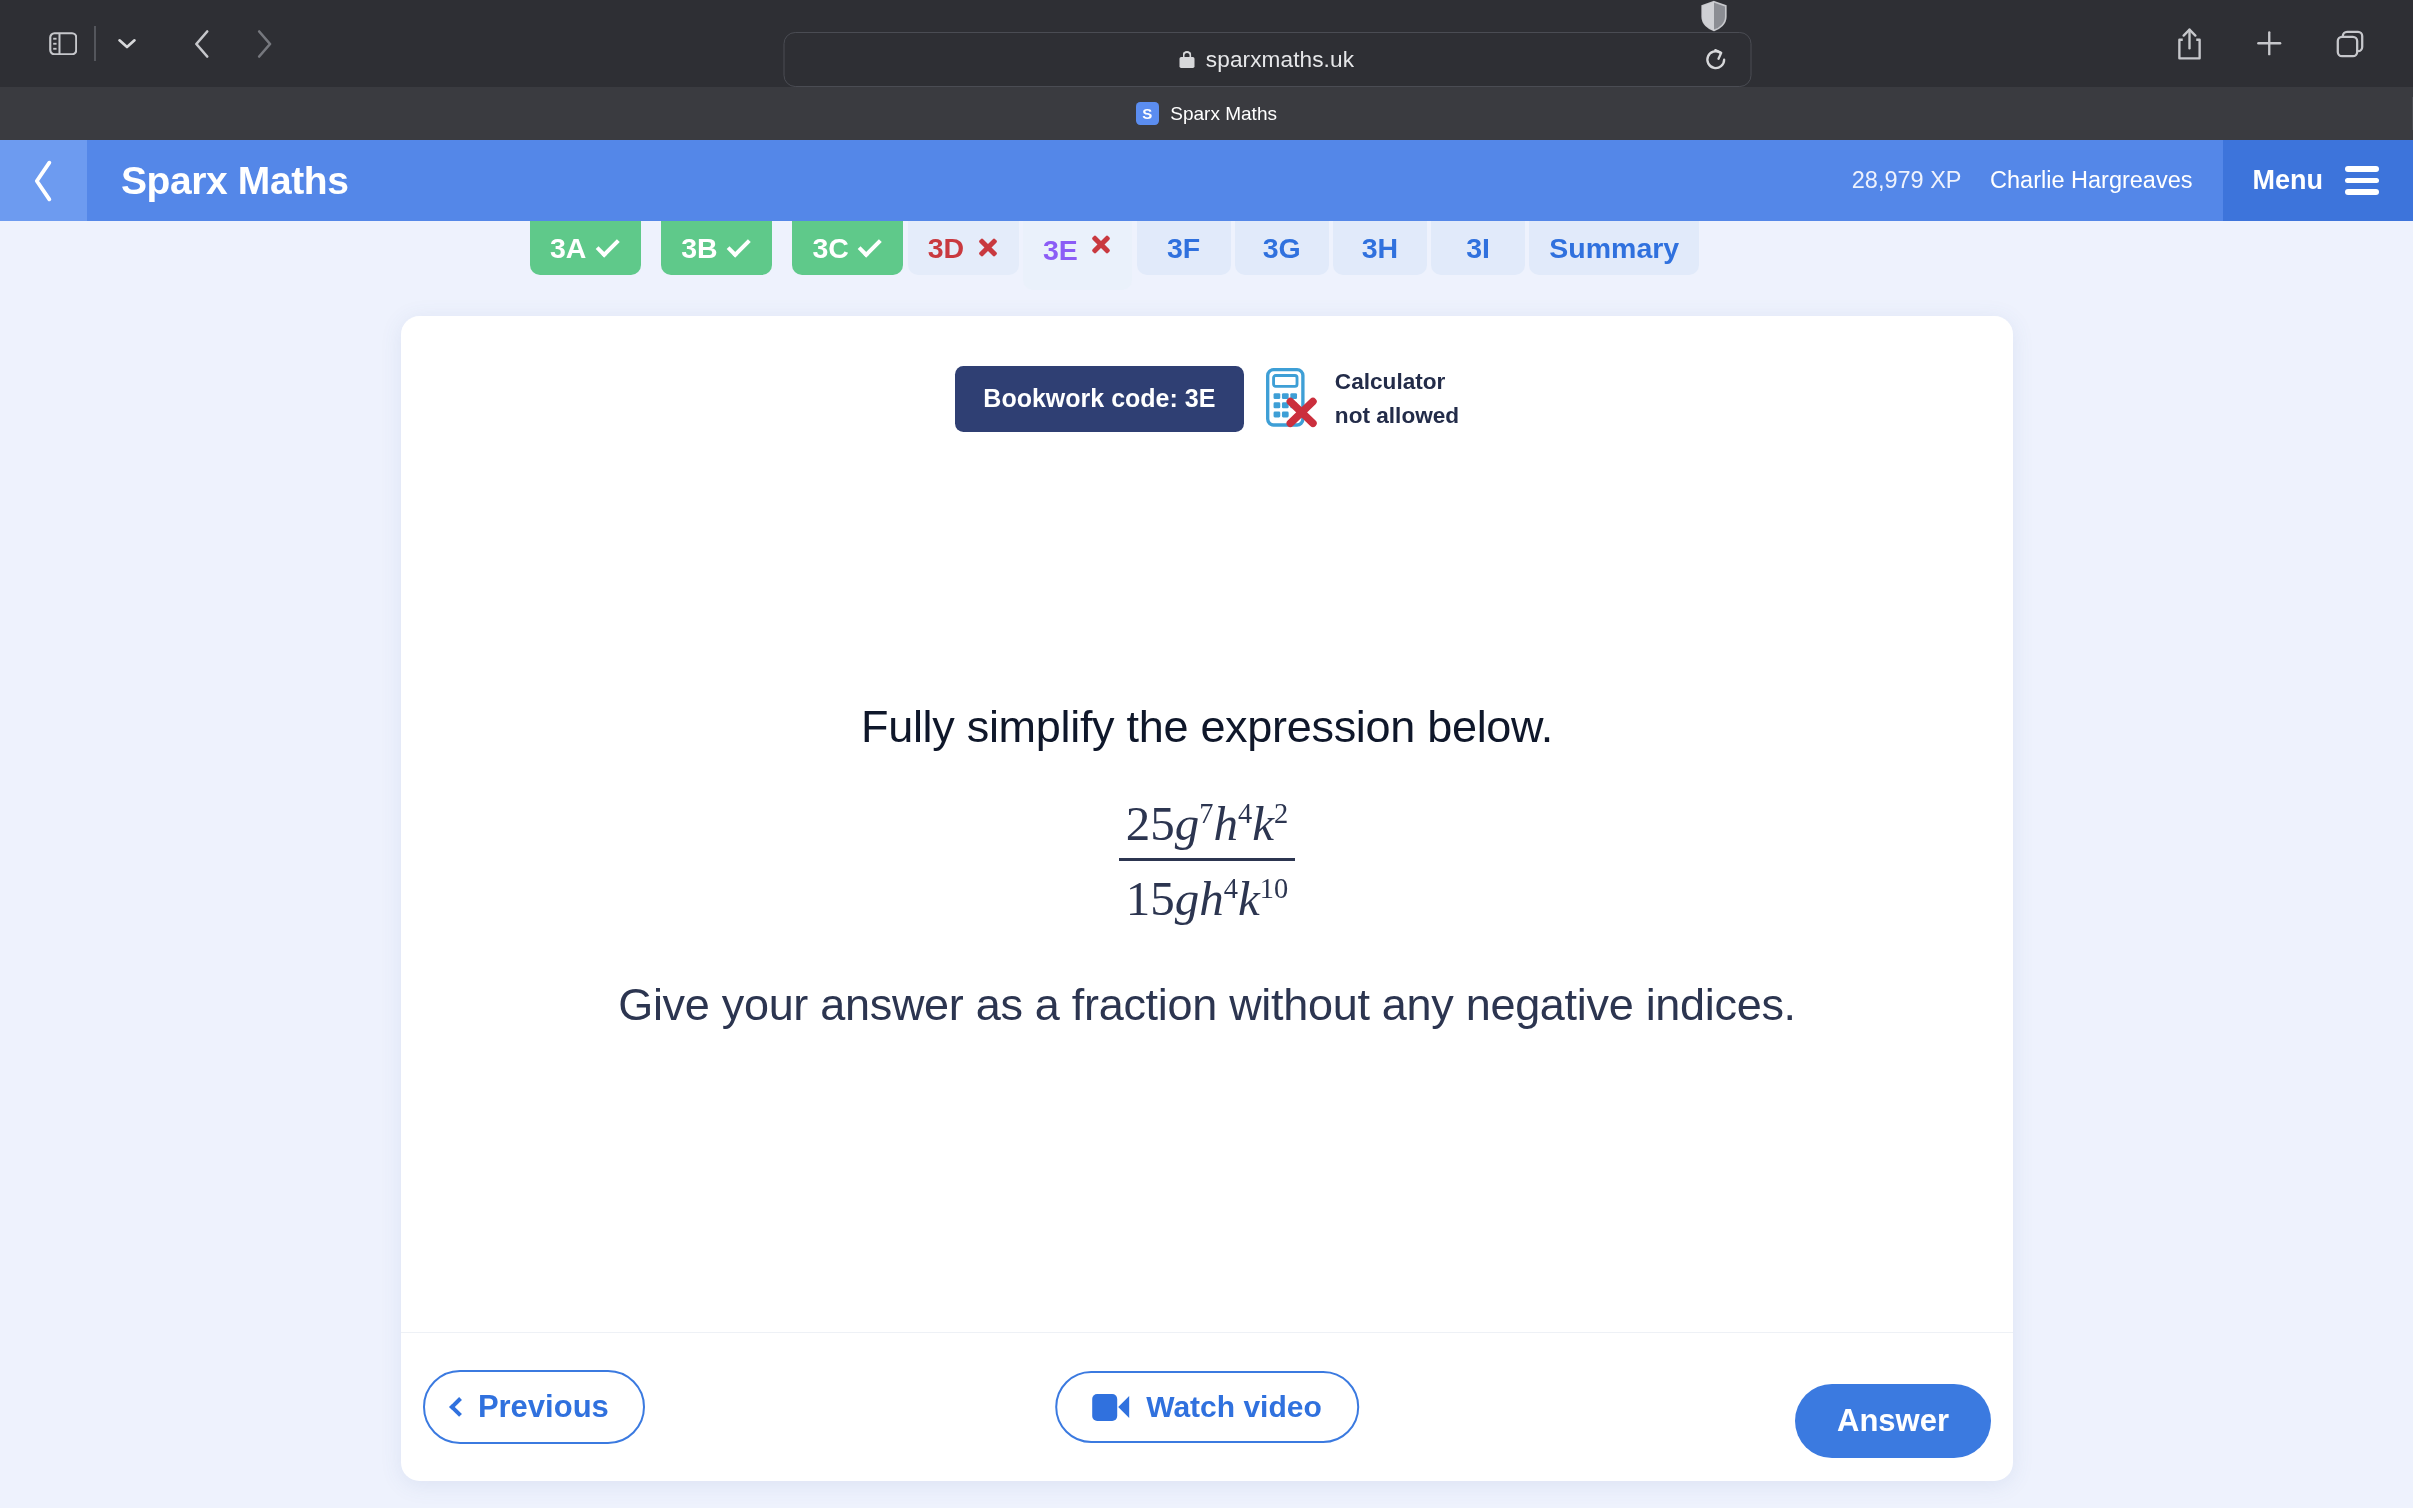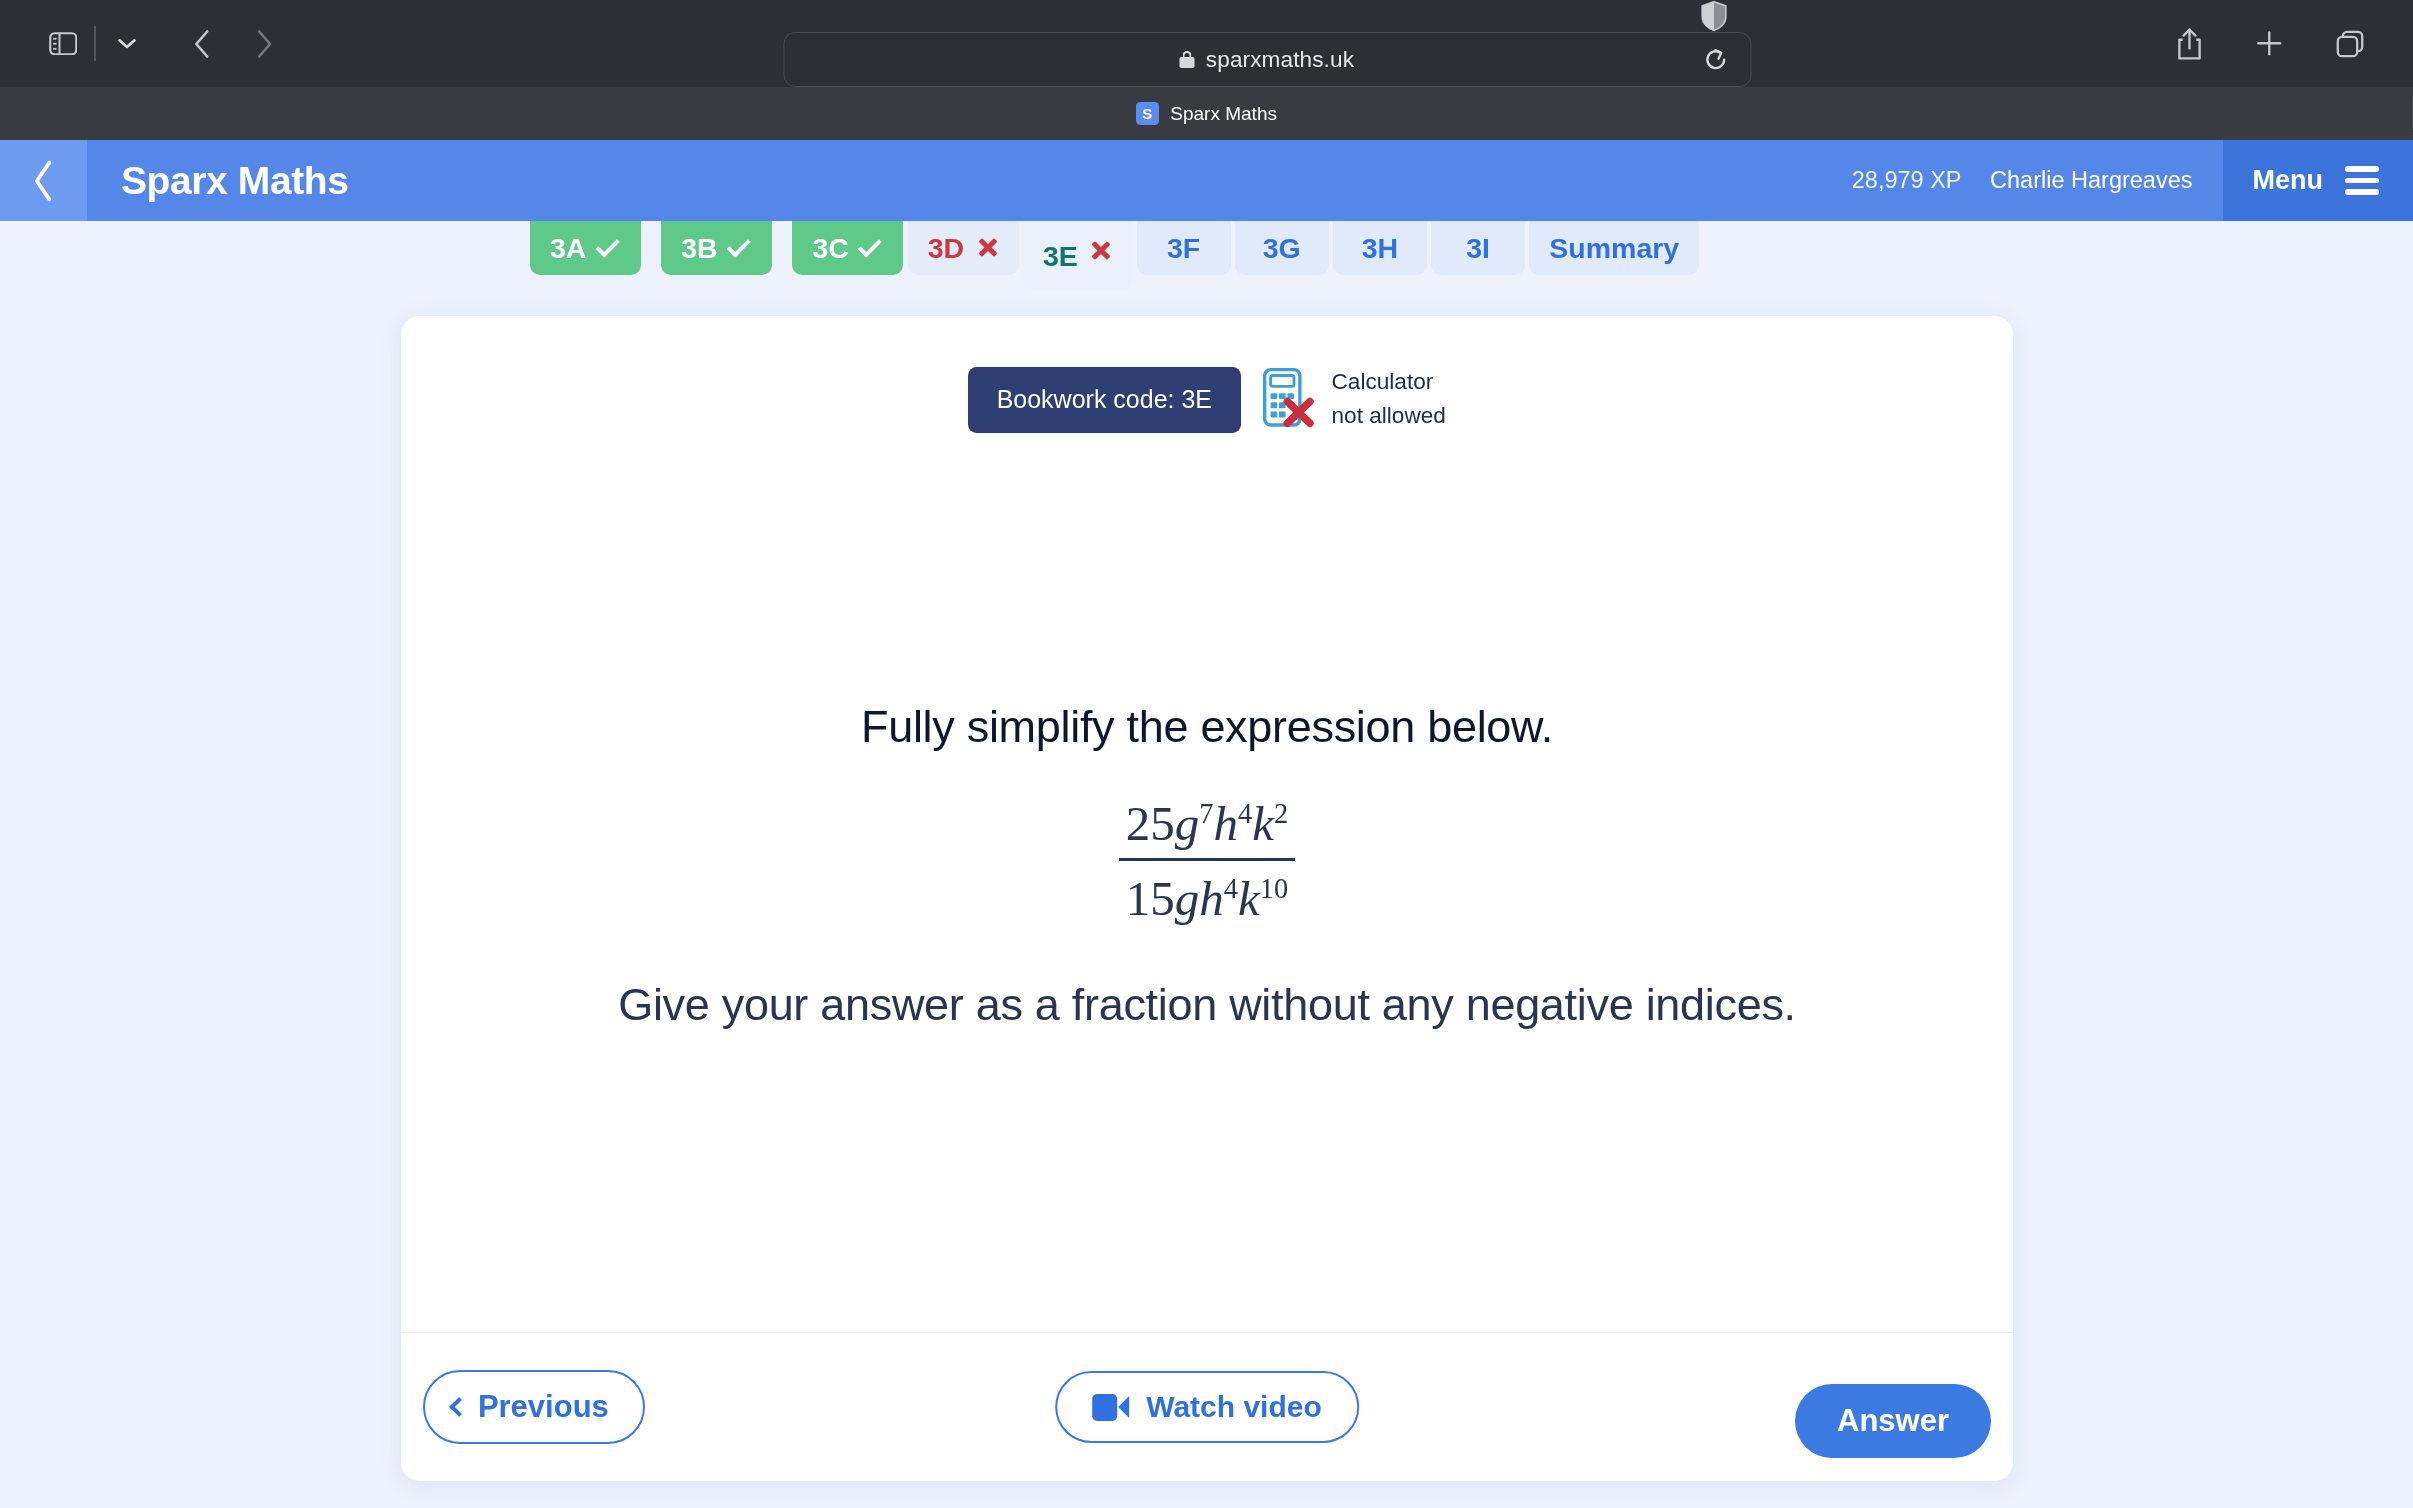--- a/index.html
+++ b/index.html
@@ -173,24 +173,24 @@
     gap: 12.6px;
     padding: 0 20px;
     font-size: 28.5px;
     font-weight: bold;
     min-width: 94px;
   }
   .stab.done { background: #5fc98a; color: #ffffff; margin-left: 16px; }
   .stab.wrong { background: #e4ecfa; color: #c9393f; }
   .stab.todo { background: #e1eafa; color: #3071de; }
   .stab.current {
-    background: #eaf1fb; color: #0f766e;
+    background: #eaf1fb; color: #8b5cf6;
     height: 69px;
     align-items: flex-start;
-    padding-top: 19px;
+    padding-top: 13px;
   }
   .tick {
     display: inline-block;
     width: 22px; height: 11.7px;
     border-left: 4.2px solid #ffffff;
     border-bottom: 4.2px solid #ffffff;
     transform: rotate(-45deg) translateY(-3.4px);
   }
   .cross {
     position: relative; display: inline-block; width: 22px; height: 22px;
@@ -206,23 +206,24 @@
   .card {
     position: absolute;
     left: 401px; top: 176px;
     width: 1612px; height: 1165px;
     background: #ffffff;
     border-radius: 18.4px;
     box-shadow: 0 3.4px 22px rgba(70,95,160,0.10);
     display: flex; flex-direction: column;
   }
   .card-top {
-    display: flex; align-items: flex-end; justify-content: center;
+    display: flex; align-items: center; justify-content: center;
     gap: 22px;
     padding-top: 49px;
+    font-weight: bold;
   }
   .bookwork {
     background: #2f3f73;
     color: #ffffff;
     font-size: 25px;
     padding: 18.4px 28.5px;
     border-radius: 8.4px;
   }
   .calc-note { display: flex; align-items: center; gap: 17px; }
   .calc-icon { position: relative; width: 52px; height: 62px; }

